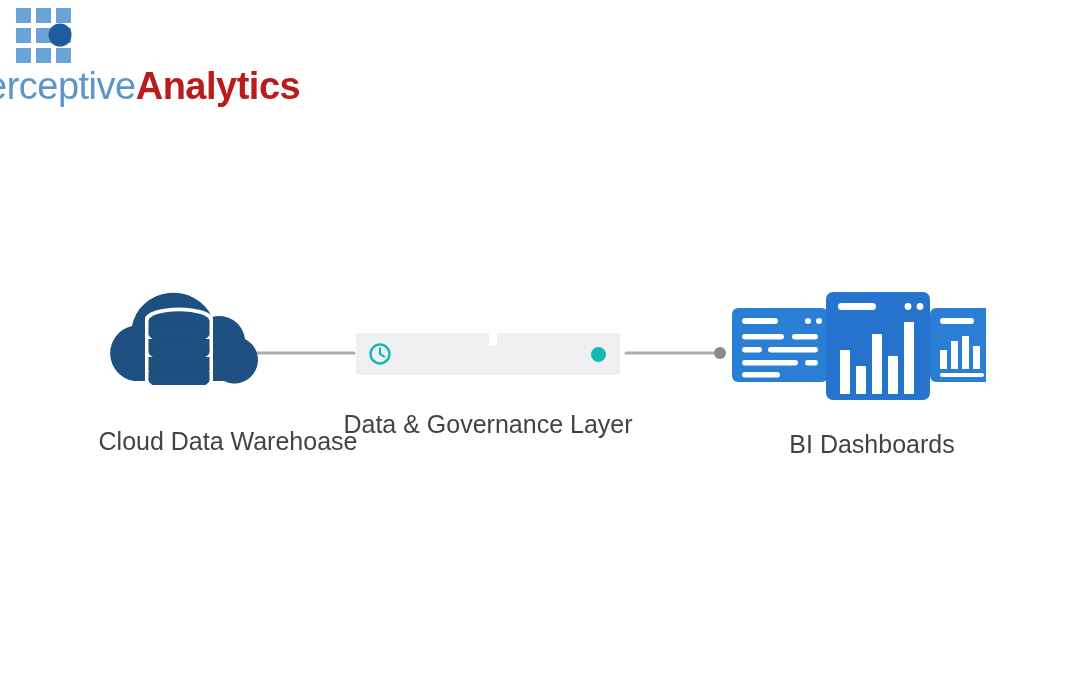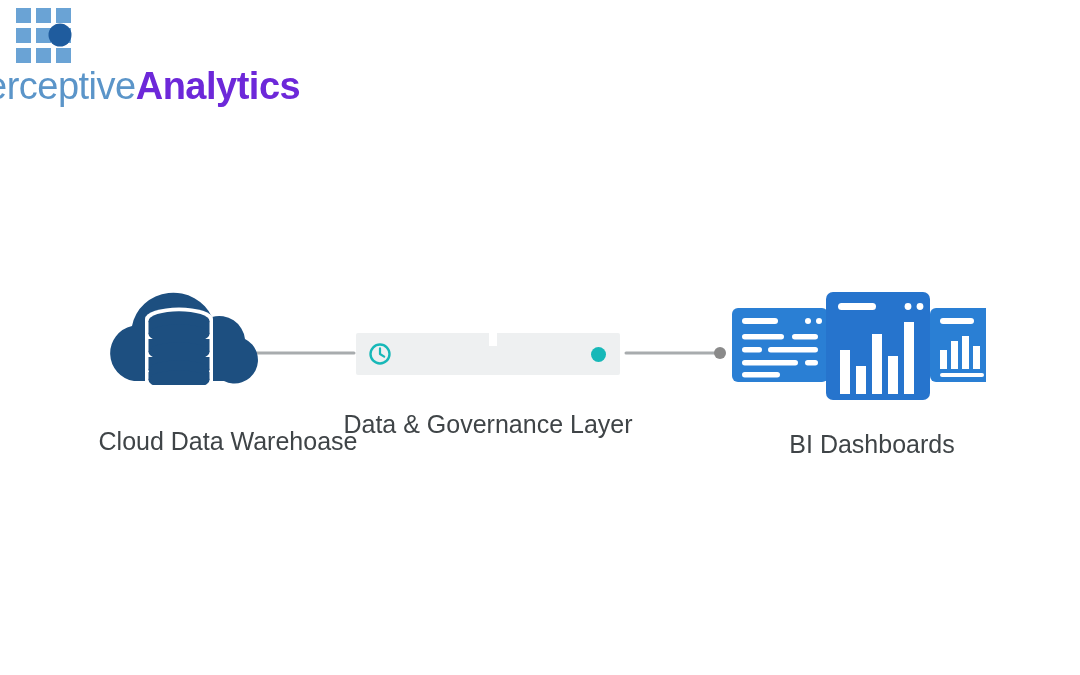--- a/index.html
+++ b/index.html
@@ -38,21 +38,21 @@
     white-space: nowrap;
     font-size: 38px;
     line-height: 44px;
     letter-spacing: -0.5px;
   }
   .wm-light {
     color: #5b95c9;
     font-weight: 400;
   }
   .wm-bold {
-    color: #6d28d9;
+    color: #b91c1c;
     font-weight: 700;
   }
 
   
   #diagram {
     position: absolute;
     left: 0;
     top: 0;
     width: 1080px;
     height: 675px;

